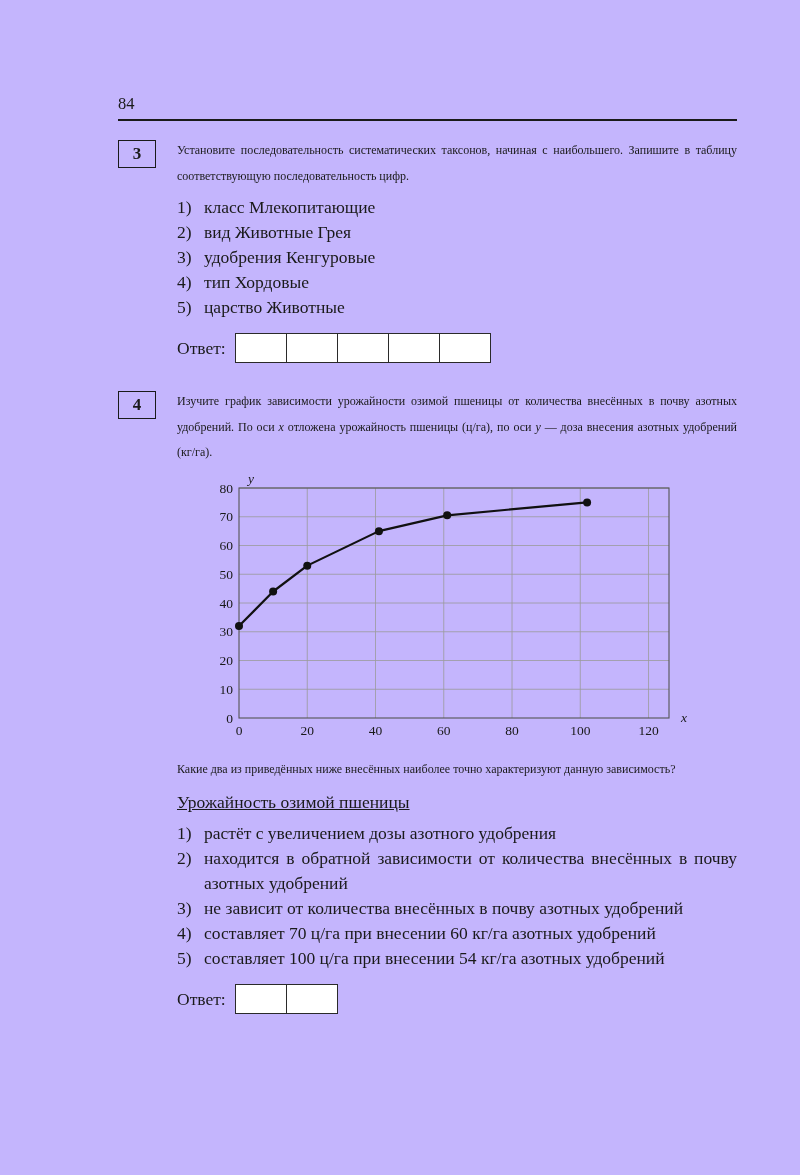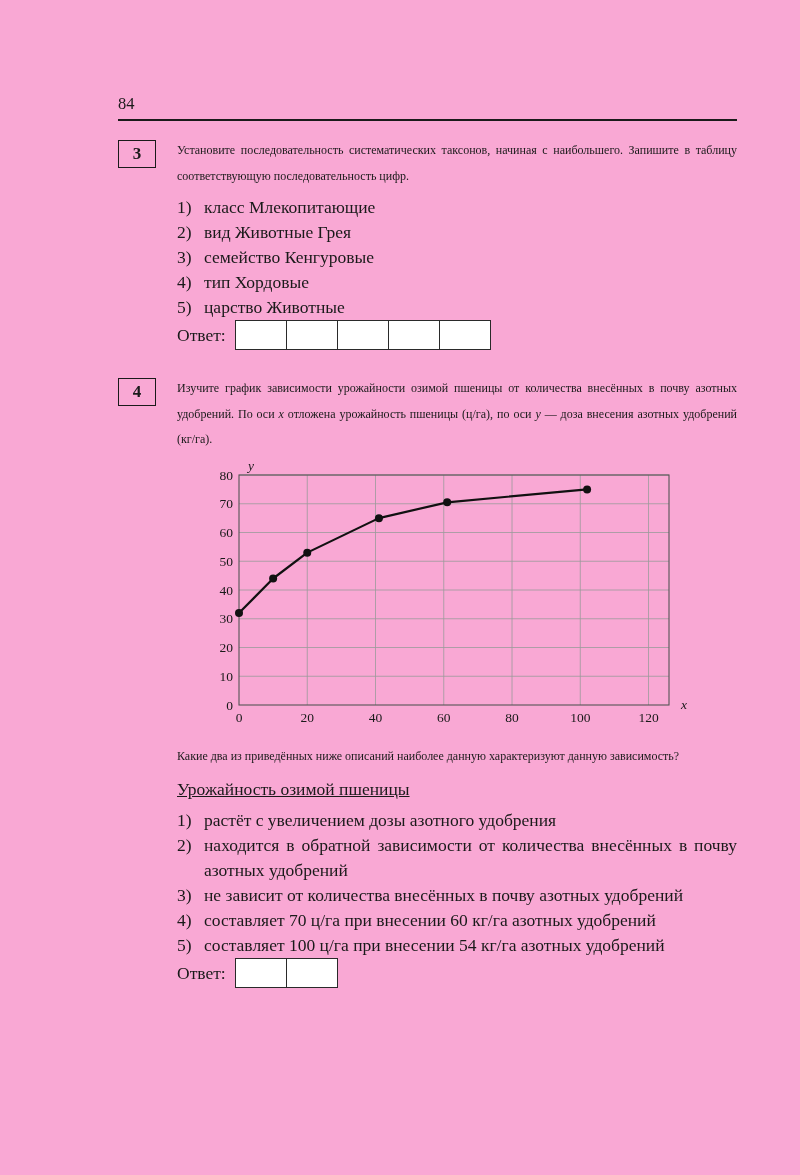--- a/index.html
+++ b/index.html
@@ -1,19 +1,19 @@
 <!DOCTYPE html>
 <html><head>
 <meta charset="utf-8">
 <style>
   html,body{margin:0;padding:0;background:#ffffff;}
   .page{
     position:relative;
     width:800px;height:1175px;
-    background:#f9a8d4;
+    background:#c4b5fd;
     box-sizing:border-box;
     padding:94px 63px 0 118px;
     font-family:"Liberation Serif", serif;
     color:#1a1a1a;
     overflow:hidden;
   }
   .header{display:flex;justify-content:space-between;align-items:baseline;font-size:16.5px;}
   .header-rule{border:none;border-top:2px solid #1a1a1a;margin:5px 0 0 0;}
   .question{display:flex;margin-top:17px;}
   .q4{margin-top:26px;}
@@ -22,21 +22,21 @@
     border:1.7px solid #1a1a1a;
     display:flex;align-items:center;justify-content:center;
     font-weight:bold;font-size:17px;
   }
   .qbody{flex:1;margin-left:21px;min-width:0;}
   .qtext{font-size:12px;line-height:25.5px;text-align:justify;}
   .options{margin-top:6px;}
   .option-row{display:flex;font-size:17.5px;line-height:25px;}
   .option-num{flex:0 0 27px;}
   .option-text{flex:1;text-align:justify;}
-  .answer-row{display:flex;align-items:center;}
+  .answer-row{display:flex;align-items:center;margin-top:13px;}
   .answer-label{font-size:17.5px;margin-right:9px;}
   .answer-table{display:flex;border:1.2px solid #2a2a2a;}
   .answer-cell{width:50px;height:28px;border-left:1.2px solid #2a2a2a;background:#fff;}
   .answer-cell:first-child{border-left:none;}
   .chart-wrap{margin:6px 0 4px 26px;}
   .var-italic{font-style:italic;}
   .subject-line{font-size:17.5px;line-height:25px;margin-top:8px;text-decoration:underline;}
   .post-question{margin-top:7px;}
 </style>
 </head>
@@ -59,21 +59,21 @@
           <div class="option-row">
             <span class="option-num">1)</span>
             <span class="option-text">класс Млекопитающие</span>
           </div>
           <div class="option-row">
             <span class="option-num">2)</span>
             <span class="option-text">вид Животные Грея</span>
           </div>
           <div class="option-row">
             <span class="option-num">3)</span>
-            <span class="option-text">семейство Кенгуровые</span>
+            <span class="option-text">удобрения Кенгуровые</span>
           </div>
           <div class="option-row">
             <span class="option-num">4)</span>
             <span class="option-text">тип Хордовые</span>
           </div>
           <div class="option-row">
             <span class="option-num">5)</span>
             <span class="option-text">царство Животные</span>
           </div>
         </div>
@@ -133,21 +133,21 @@
             <text x="478" y="250" text-anchor="start" font-family="&quot;Liberation Serif&quot;, serif" font-size="13.5" fill="#1a1a1a" font-style="italic">x</text>
             <polyline points="36,154 70.12698412698413,119.49999999999999 104.25396825396825,93.625 175.92063492063494,59.125 244.17460317460316,43.3125 384.0952380952381,30.375" fill="none" stroke="#111111" stroke-width="2.2" stroke-linejoin="round"></polyline>
             <circle cx="36" cy="154" r="4" fill="#111111"></circle>
             <circle cx="70.12698412698413" cy="119.49999999999999" r="4" fill="#111111"></circle>
             <circle cx="104.25396825396825" cy="93.625" r="4" fill="#111111"></circle>
             <circle cx="175.92063492063494" cy="59.125" r="4" fill="#111111"></circle>
             <circle cx="244.17460317460316" cy="43.3125" r="4" fill="#111111"></circle>
             <circle cx="384.0952380952381" cy="30.375" r="4" fill="#111111"></circle>
           </svg></div>
 
-      <div class="qtext post-question">Какие два из приведённых ниже описаний наиболее данную характеризуют данную зависимость?</div>
+      <div class="qtext post-question">Какие два из приведённых ниже внесённых наиболее точно характеризуют данную зависимость?</div>
       <div class="subject-line">Урожайность озимой пшеницы</div>
       <div class="options">
           <div class="option-row">
             <span class="option-num">1)</span>
             <span class="option-text">растёт с увеличением дозы азотного удобрения</span>
           </div>
           <div class="option-row">
             <span class="option-num">2)</span>
             <span class="option-text">находится в обратной зависимости от количества внесённых в почву азотных удобрений</span>
           </div>

